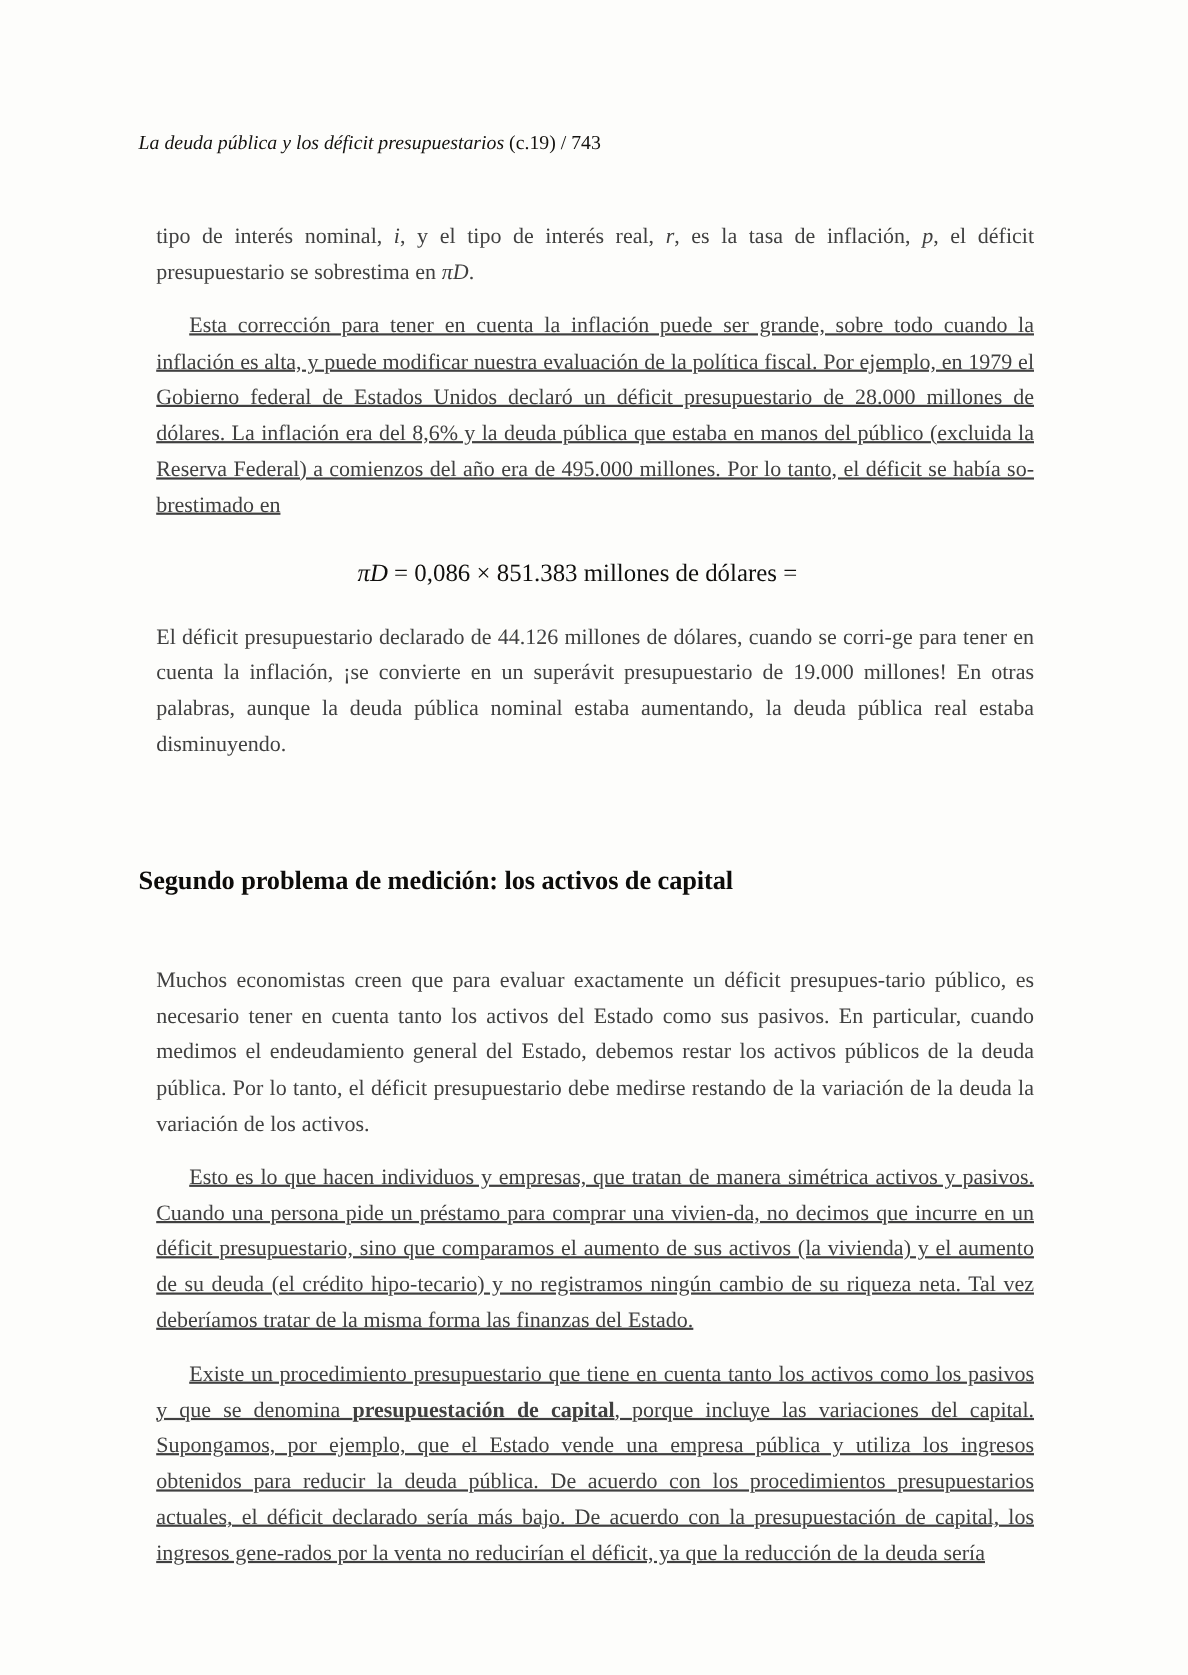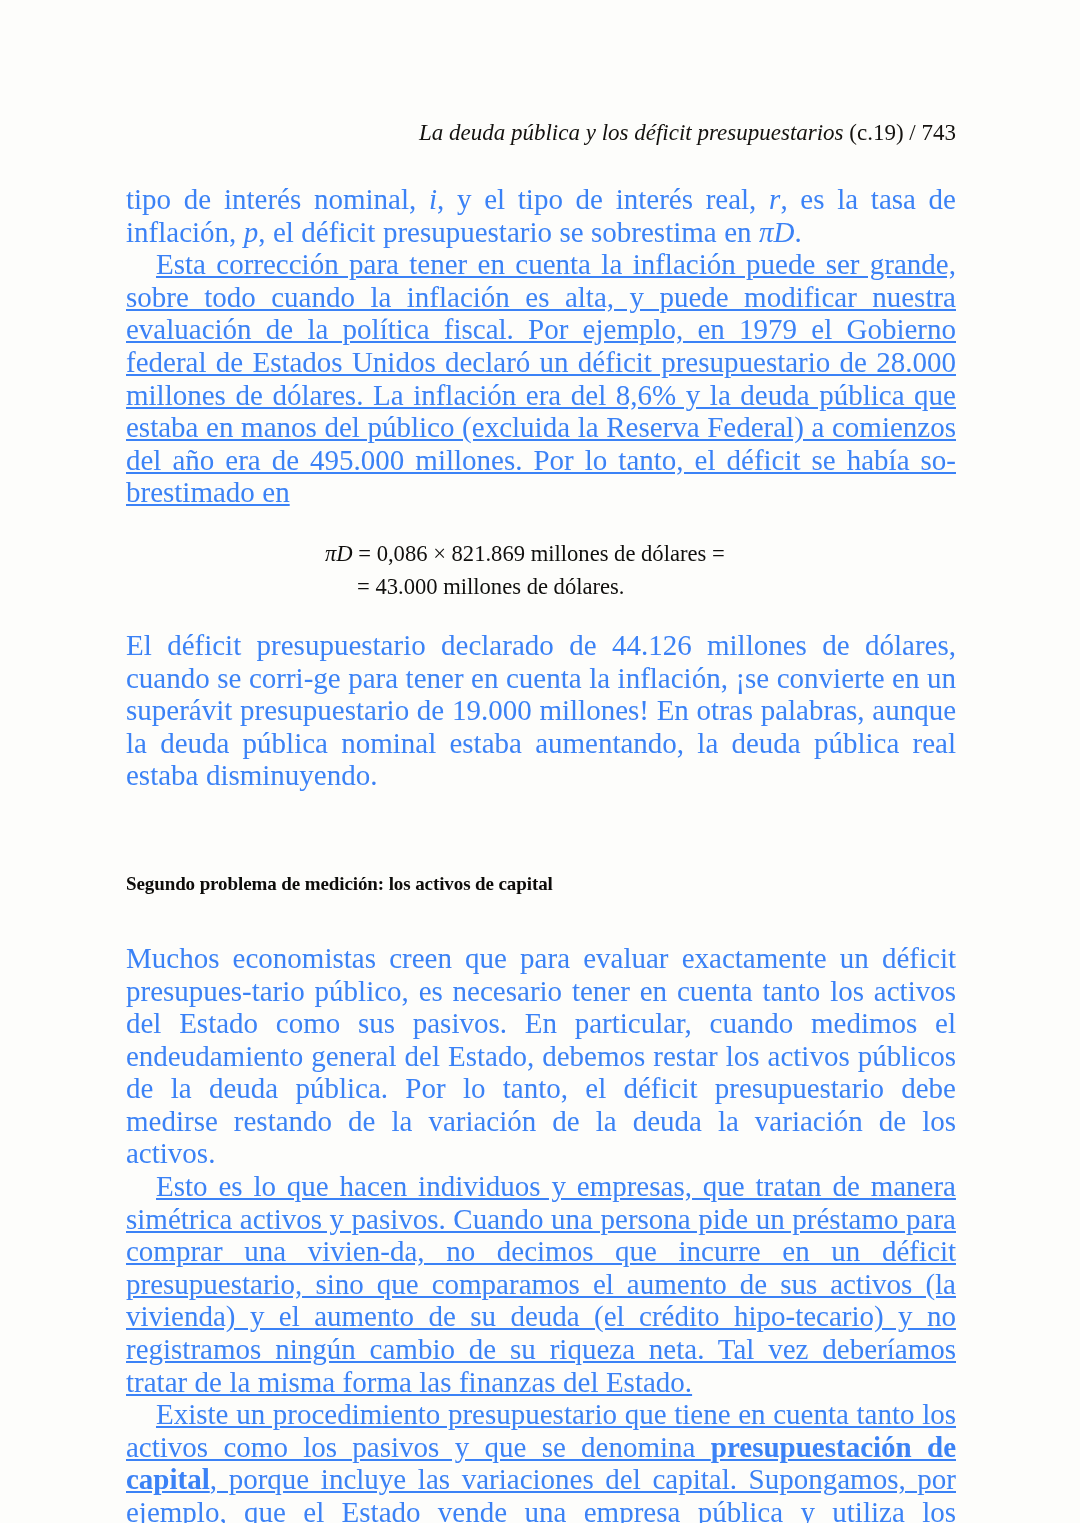--- a/index.html
+++ b/index.html
@@ -18,50 +18,49 @@
     color: #100f0d;
     box-sizing: border-box;
   }
 
   
   .running-head {
     position: absolute;
     top: 120px;
     left: 126px;
     width: 830px;
-    text-align: right;
-    font-size: 23px;
+    font-size: 18px;
     line-height: 1.1;
     white-space: nowrap;
     color: #14120f;
   }
   .running-head .rh-title {
     font-style: italic;
   }
   .running-head .rh-ref {
     font-style: normal;
   }
 
   
   .content {
     position: absolute;
     top: 183px;
     left: 126px;
     width: 830px;
   }
 
   p.body {
-    margin: 0;
-    font-size: 29px;
+    margin: 16px;
+    font-size: 20px;
     line-height: 32.6px;
     text-align: justify;
     text-justify: inter-word;
     word-spacing: 0.2px;
     hyphens: manual;
-    color: #3b82f6;
+    color: #404040;
   }
   p.body.indent {
     text-indent: 30px;
     text-decoration: underline;
   }
   p.body.last-line-left {
     text-align-last: left;
   }
 
   
@@ -79,21 +78,21 @@
   }
   .equation .eq-line-1 { padding-left: 199px; }
   .equation .eq-line-2 { padding-left: 231px; }
   .eq-pi {
     font-style: italic;
   }
 
   
   h2.section-heading {
     margin: 0;
-    font-size: 19px;
+    font-size: 24px;
     line-height: 28px;
     font-weight: bold;
     letter-spacing: -0.1px;
     color: #0d0c0a;
   }
 
   .space-before-heading { height: 78px; }
   .space-after-heading  { height: 44px; }
 
   i.mathvar { font-style: italic; }
@@ -108,22 +107,21 @@
     <span class="rh-title">La deuda pública y los déficit presupuestarios</span><span class="rh-ref"> (c.19) / 743</span>
   </div>
 
   <div class="content">
 
     <p class="body"><span>tipo de interés nominal, </span><i class="mathvar">i</i><span>, y el tipo de interés real, </span><i class="mathvar">r</i><span>, es la tasa de inflación, </span><i class="mathvar">p</i><span>, el déficit presupuestario se sobrestima en </span><i class="mathvar">πD</i><span>.</span></p>
 
     <p class="body indent last-line-left">Esta corrección para tener en cuenta la inflación puede ser grande, sobre todo cuando la inflación es alta, y puede modificar nuestra evaluación de la política fiscal. Por ejemplo, en 1979 el Gobierno federal de Estados Unidos declaró un déficit presupuestario de 28.000 millones de dólares. La inflación era del 8,6% y la deuda pública que estaba en manos del público (excluida la Reserva Federal) a comienzos del año era de 495.000 millones. Por lo tanto, el déficit se había so-brestimado en</p>
 
     <div class="equation">
-      <div class="eq-line eq-line-1"><i class="eq-pi">πD</i><span> = 0,086 × 821.869 millones de dólares =</span></div>
-      <div class="eq-line eq-line-2">= 43.000 millones de dólares.</div>
+      <div class="eq-line eq-line-1"><i class="eq-pi">πD</i><span> = 0,086 × 851.383 millones de dólares =</span></div>
     </div>
 
     <div class="gap-after-eq"></div>
     <p class="body last-line-left">El déficit presupuestario declarado de 44.126 millones de dólares, cuando se corri-ge para tener en cuenta la inflación, ¡se convierte en un superávit presupuestario de 19.000 millones! En otras palabras, aunque la deuda pública nominal estaba aumentando, la deuda pública real estaba disminuyendo.</p>
 
     <div class="space-before-heading"></div>
     <h2 class="section-heading">Segundo problema de medición: los activos de capital</h2>
     <div class="space-after-heading"></div>
 
     <p class="body last-line-left">Muchos economistas creen que para evaluar exactamente un déficit presupues-tario público, es necesario tener en cuenta tanto los activos del Estado como sus pasivos. En particular, cuando medimos el endeudamiento general del Estado, debemos restar los activos públicos de la deuda pública. Por lo tanto, el déficit presupuestario debe medirse restando de la variación de la deuda la variación de los activos.</p>

